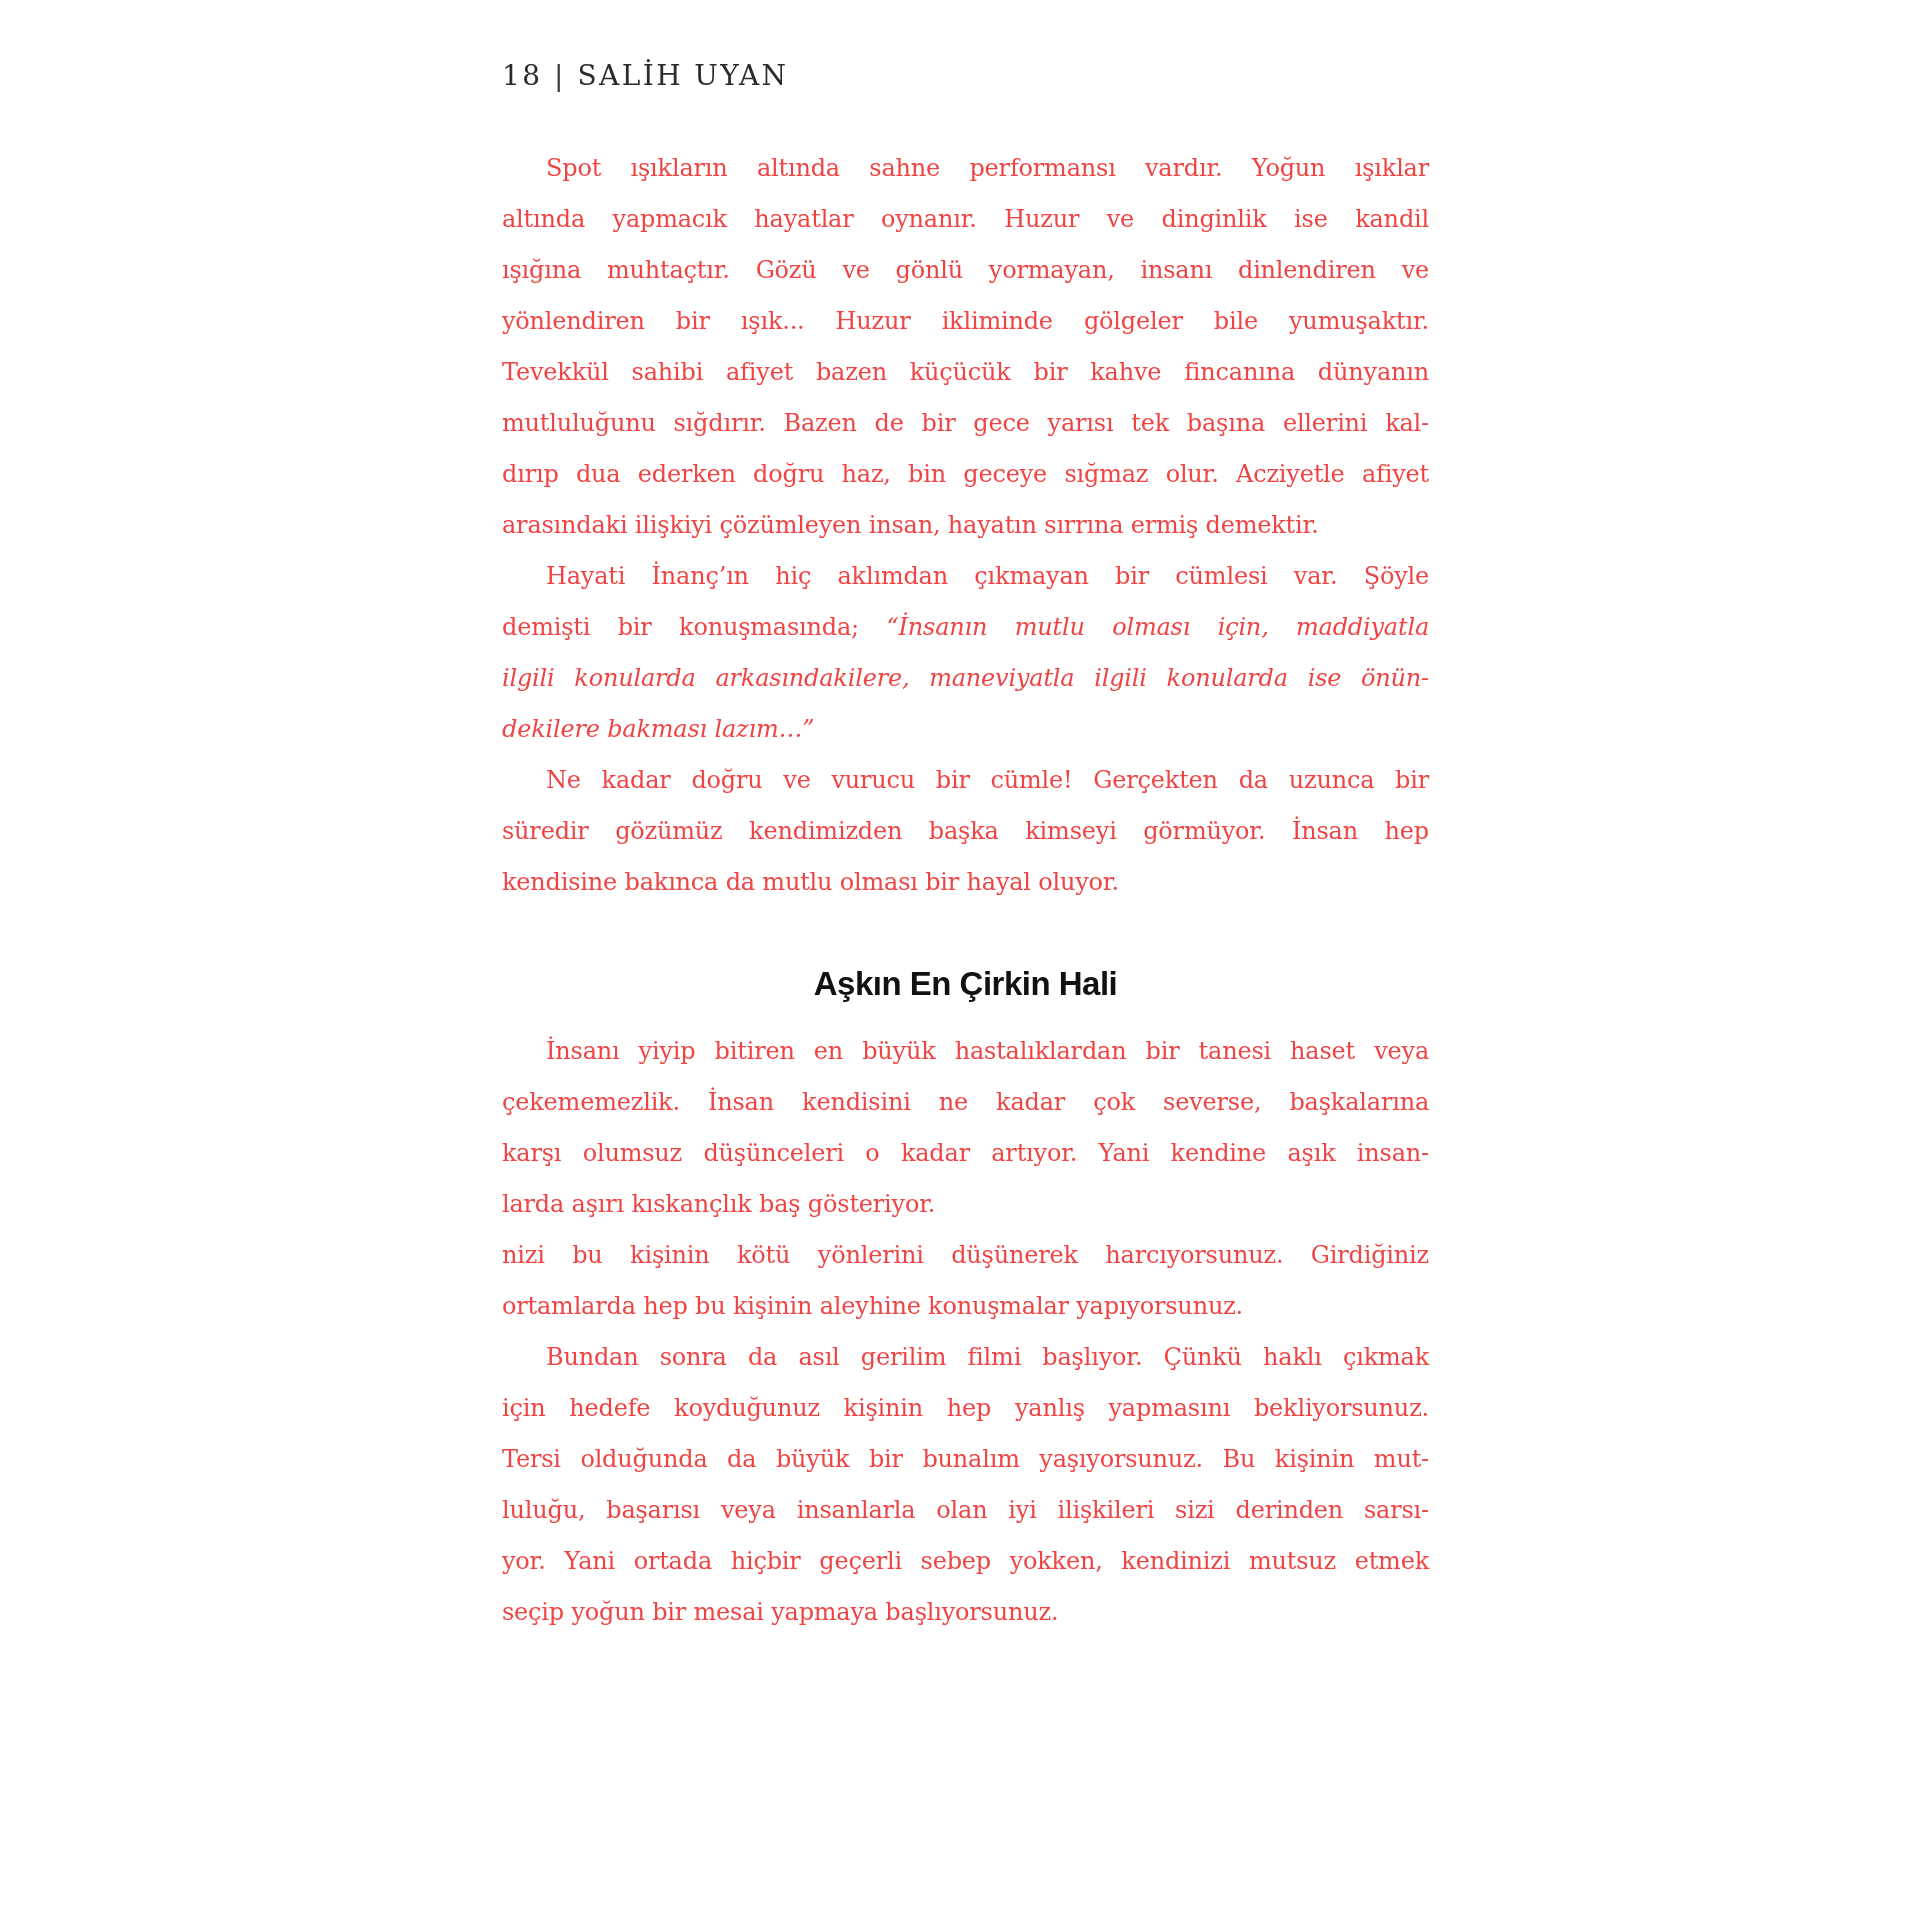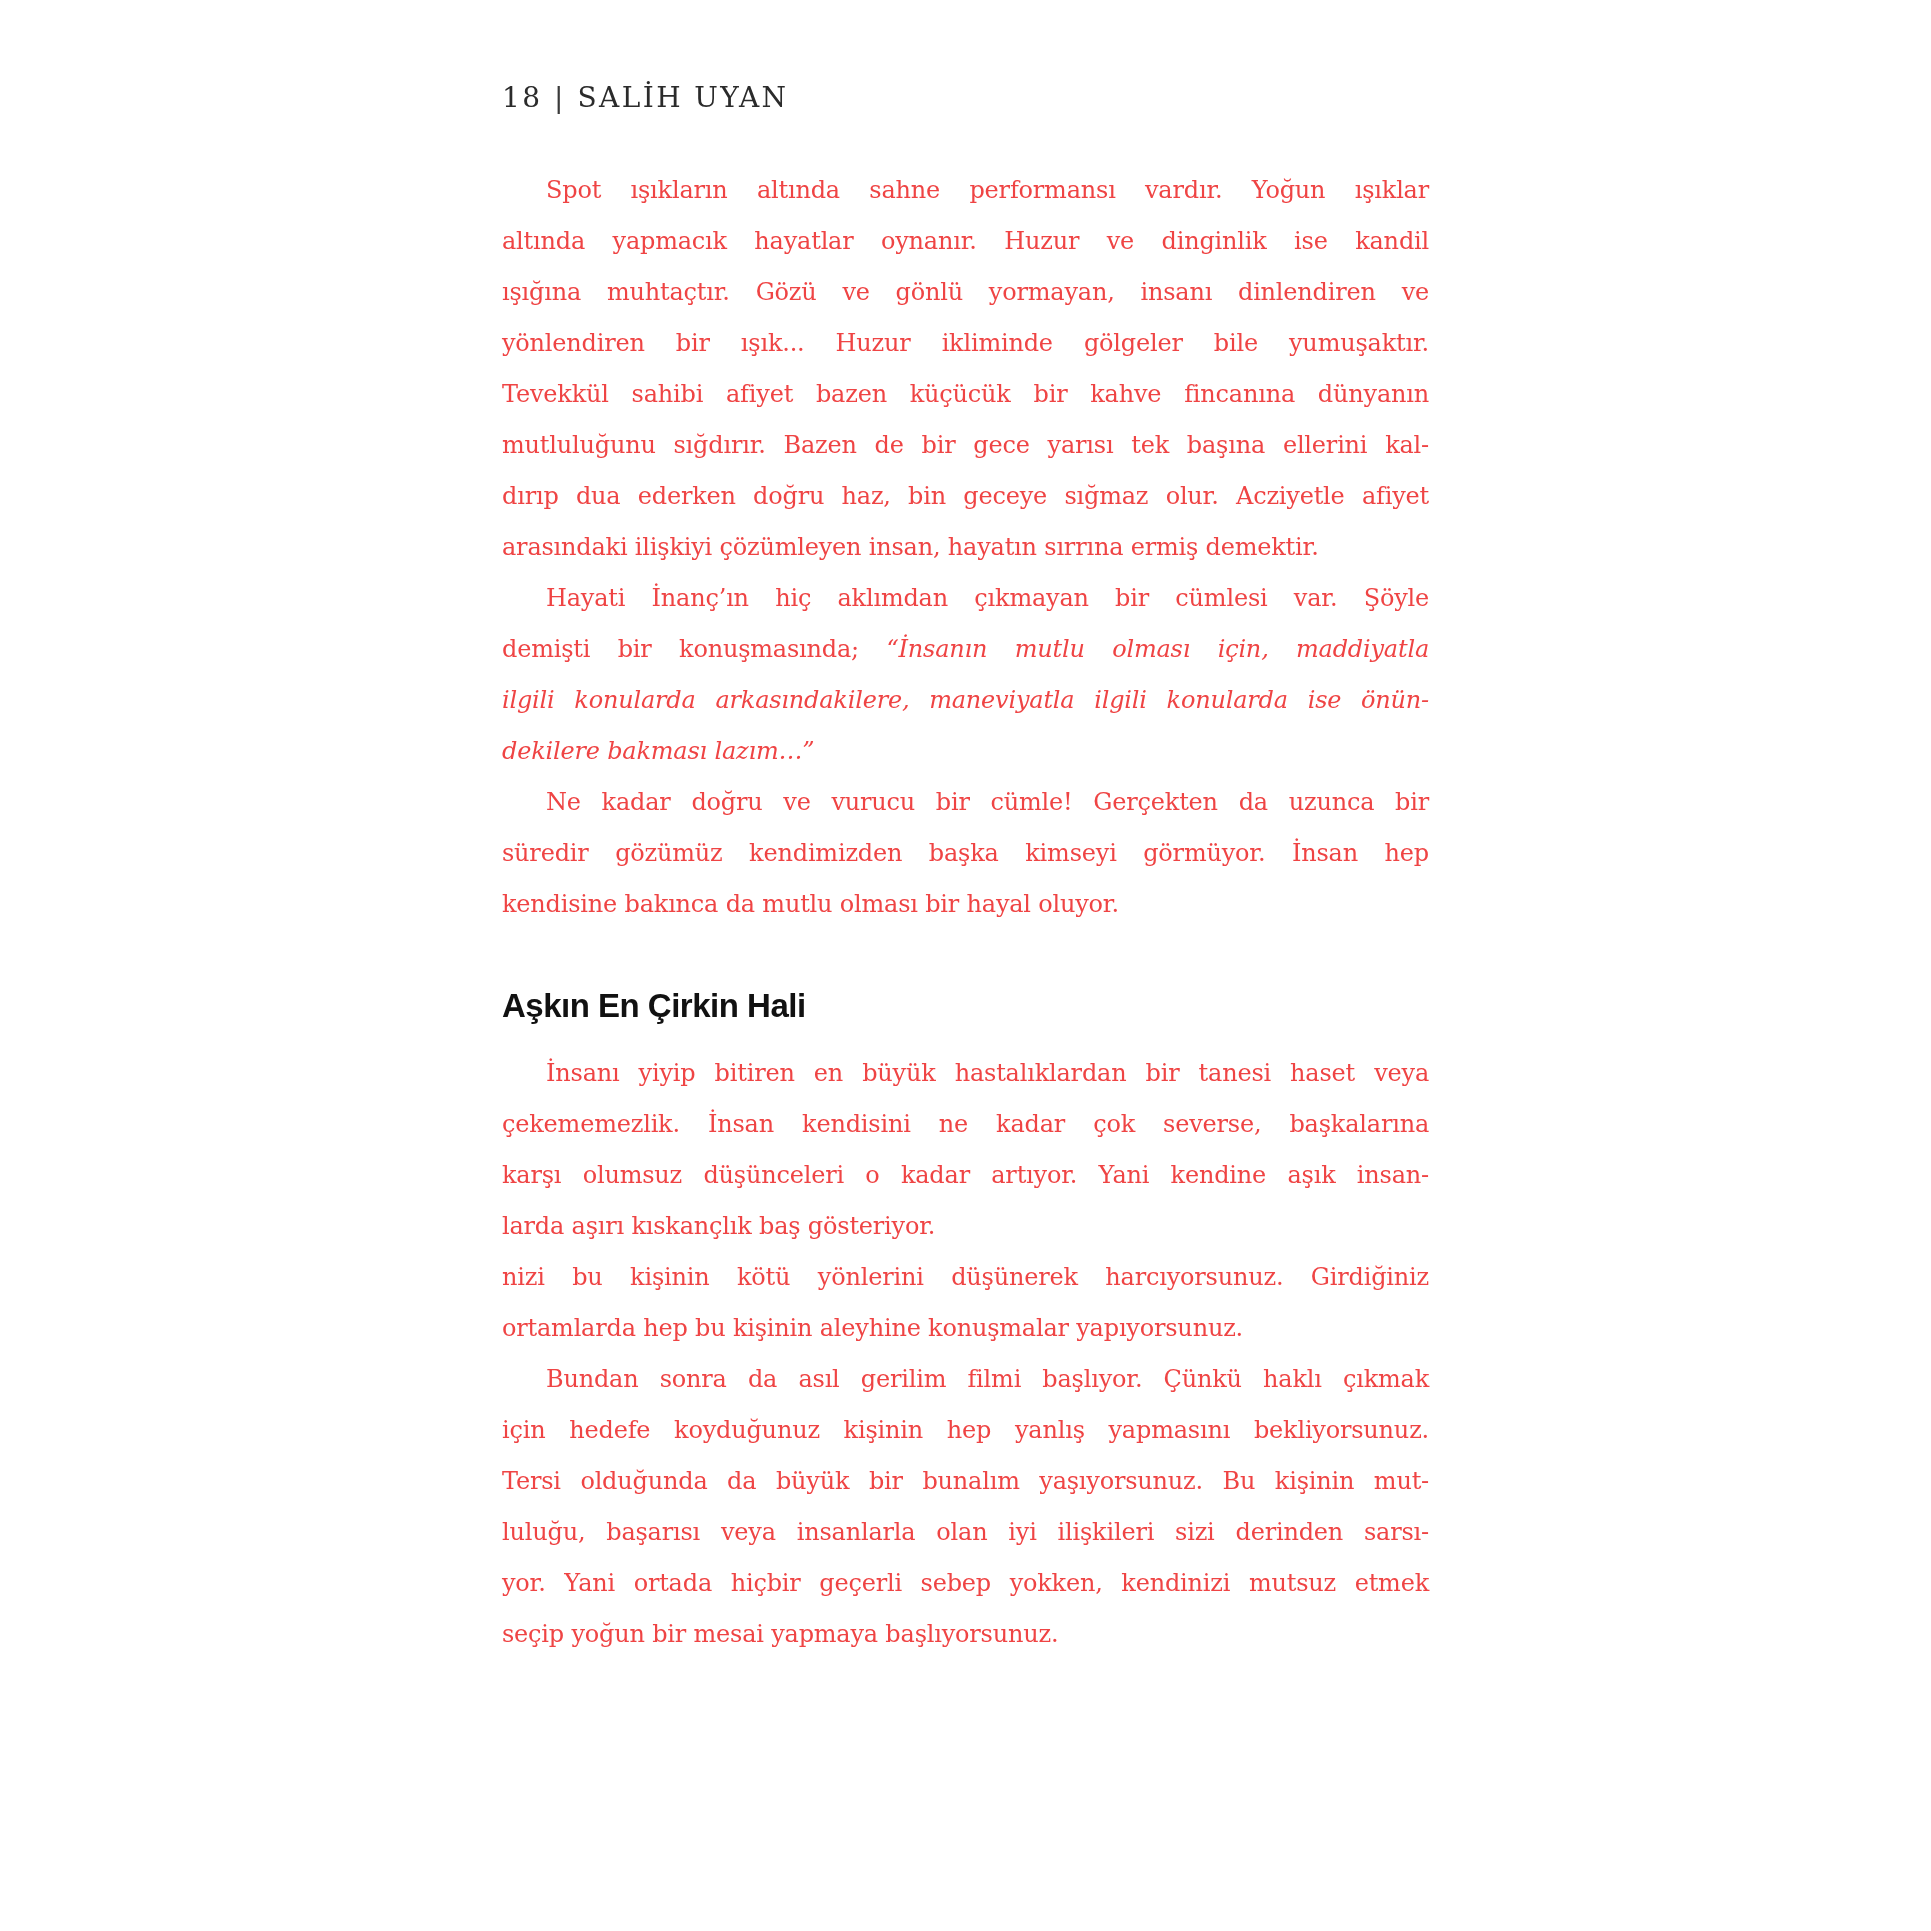--- a/index.html
+++ b/index.html
@@ -4,22 +4,22 @@
 <style>
   html, body { margin: 0; padding: 0; }
   body {
     width: 1931px;
     height: 1931px;
     background: #ffffff;
     font-family: "DejaVu Serif", serif;
   }
   .page {
     width: 927px;
-    margin: 0 auto;
-    padding-top: 80px;
+    margin: 18px auto;
+    padding-top: 40px;
     color: #121212;
   }
   .running-header {
     font-family: "DejaVu Serif", serif;
     font-size: 28px;
     line-height: 35px;
     letter-spacing: 2.4px;
     color: #2b2b2b;
     white-space: nowrap;
   }
@@ -50,20 +50,21 @@
   }
   .line .it {
     font-style: italic;
   }
   h2.section-heading {
     font-family: "Liberation Sans", sans-serif;
     font-weight: 700;
     font-size: 33px;
     line-height: 42px;
     letter-spacing: -0.5px;
+    text-align: center;
     color: #111111;
     margin: 55px 0 21px 0;
   }
 </style>
 </head>
 <body>
 
 <div class="page">
   <header class="running-header">
     <span>18</span><span class="sep">|</span><span>SALİH UYAN</span>

